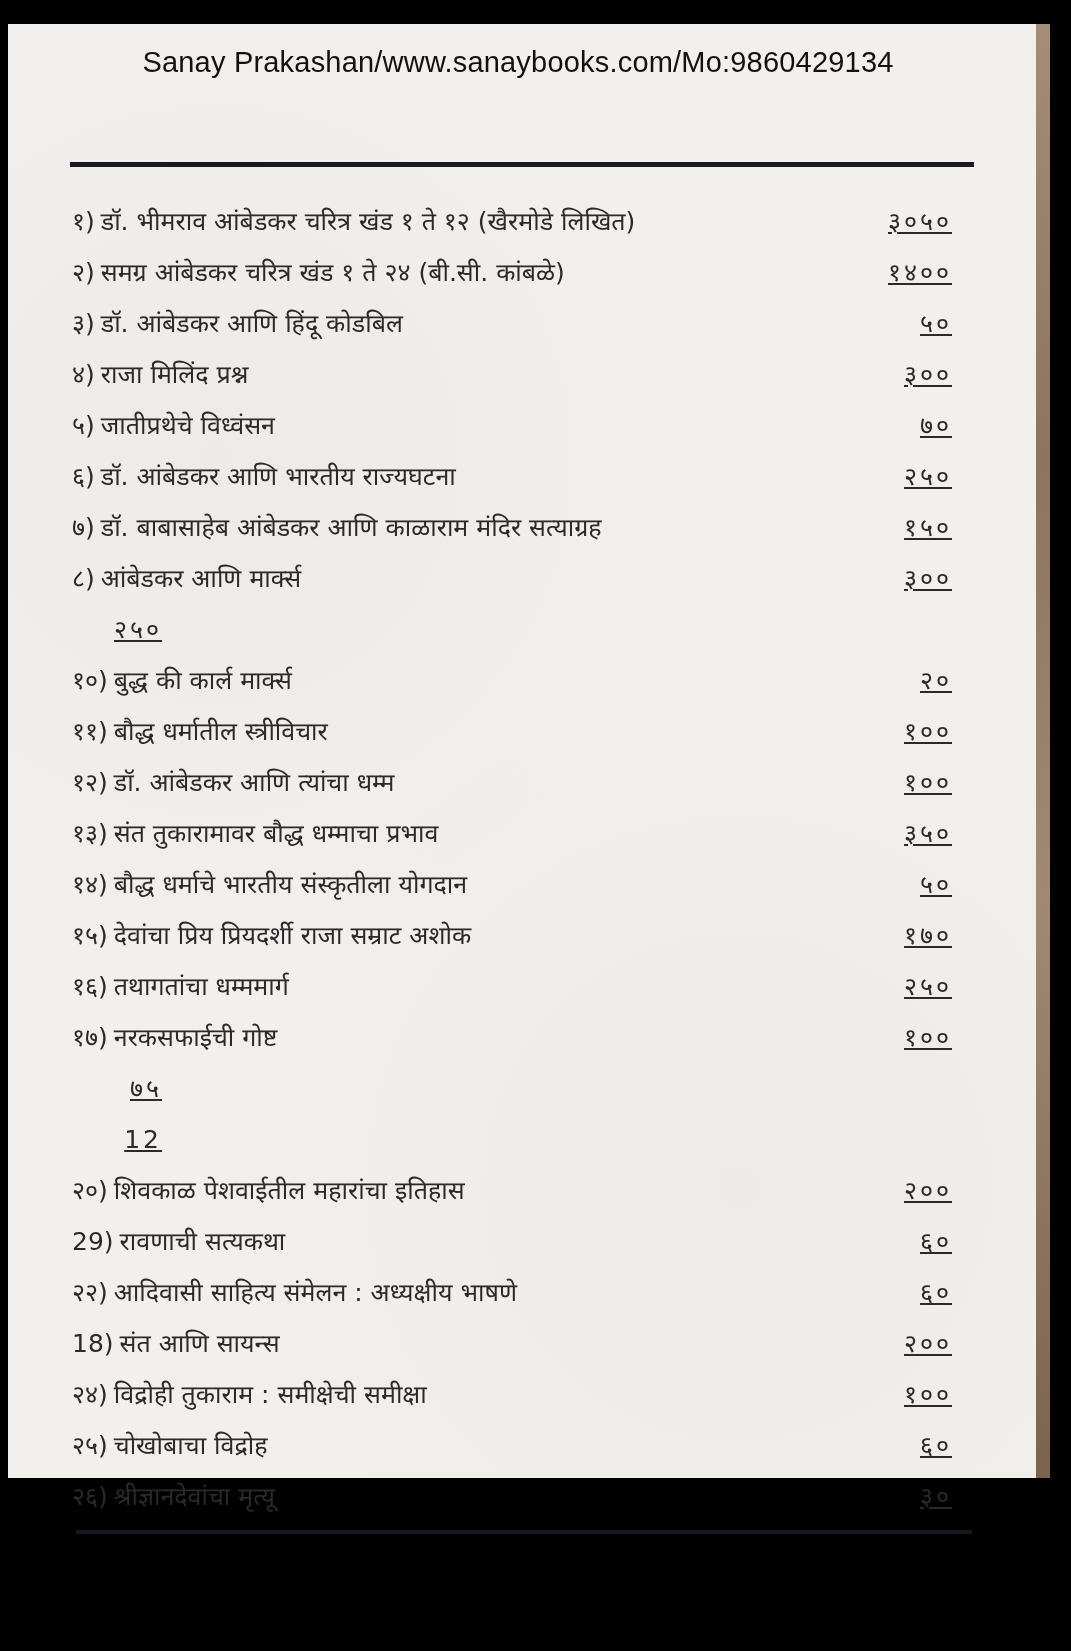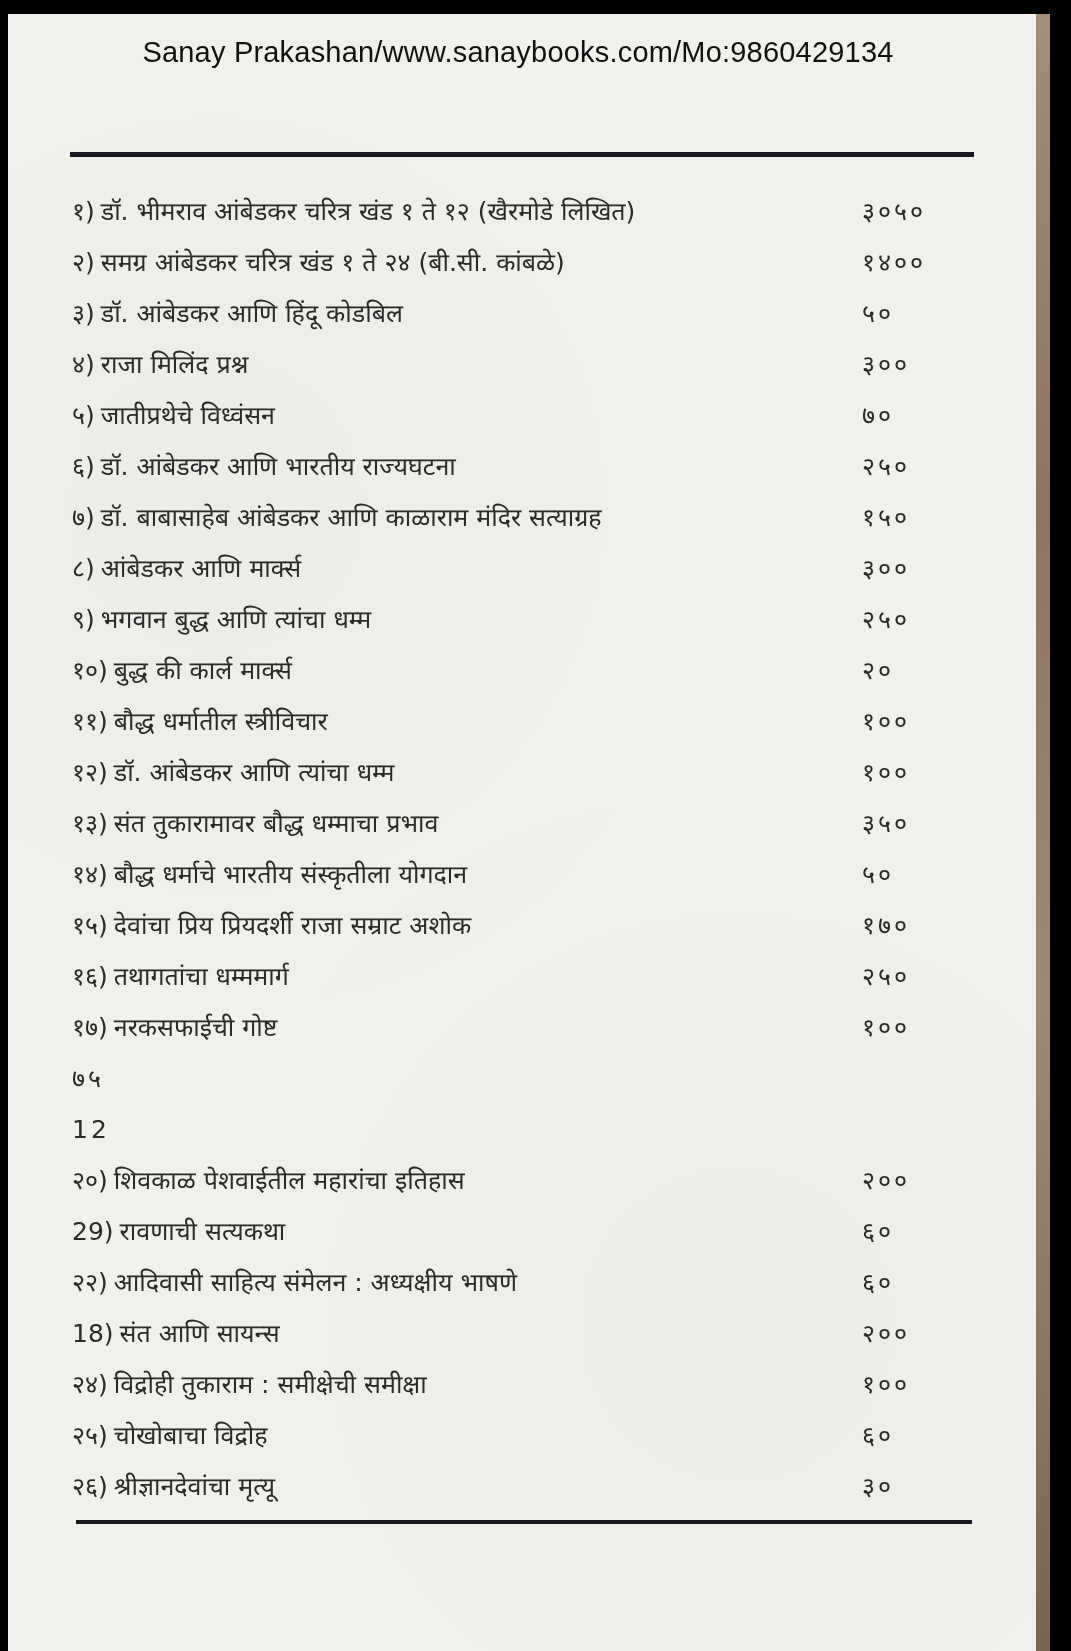--- a/index.html
+++ b/index.html
@@ -10,23 +10,23 @@
     body {
       width: 1071px;
       height: 1651px;
       position: relative;
       overflow: hidden;
       font-family: "DejaVu Sans", sans-serif;
     }
     .page {
       position: absolute;
       left: 8px;
-      top: 14px;
+      top: 24px;
       width: 1042px;
-      height: 1638px;
+      height: 1454px;
       background: #f2f0ec;
       background-image:
         radial-gradient(circle at 20% 30%, rgba(0,0,0,0.02) 0, transparent 40%),
         radial-gradient(circle at 70% 80%, rgba(0,0,0,0.02) 0, transparent 40%);
     }
     .edge {
       position: absolute;
       right: 0;
       top: 0;
       width: 14px;
@@ -72,22 +72,24 @@
       line-height: 51px;
     }
     .row .title {
       white-space: nowrap;
     }
     .row .num {
       margin-right: 6px;
     }
     .row .price {
       width: 90px;
+      text-align: right;
       white-space: nowrap;
       letter-spacing: 3px;
+      text-decoration: underline;
     }
   </style>
 </head>
 <body>
 
 <div class="page">
   <div class="edge"></div>
 
   <div class="header">Sanay Prakashan/www.sanaybooks.com/Mo:9860429134</div>
 
@@ -120,21 +122,20 @@
       </li>
     <li class="row">
         <span class="title"><span class="num">७)</span><span>डॉ. बाबासाहेब आंबेडकर आणि काळाराम मंदिर सत्याग्रह</span></span>
         <span class="price">१५०</span>
       </li>
     <li class="row">
         <span class="title"><span class="num">८)</span><span>आंबेडकर आणि मार्क्स</span></span>
         <span class="price">३००</span>
       </li>
     <li class="row">
-        <span class="title"><span class="num">९)</span><span>भगवान बुद्ध आणि त्यांचा धम्म</span></span>
         <span class="price">२५०</span>
       </li>
     <li class="row">
         <span class="title"><span class="num">१०)</span><span>बुद्ध की कार्ल मार्क्स</span></span>
         <span class="price">२०</span>
       </li>
     <li class="row">
         <span class="title"><span class="num">११)</span><span>बौद्ध धर्मातील स्त्रीविचार</span></span>
         <span class="price">१००</span>
       </li>

